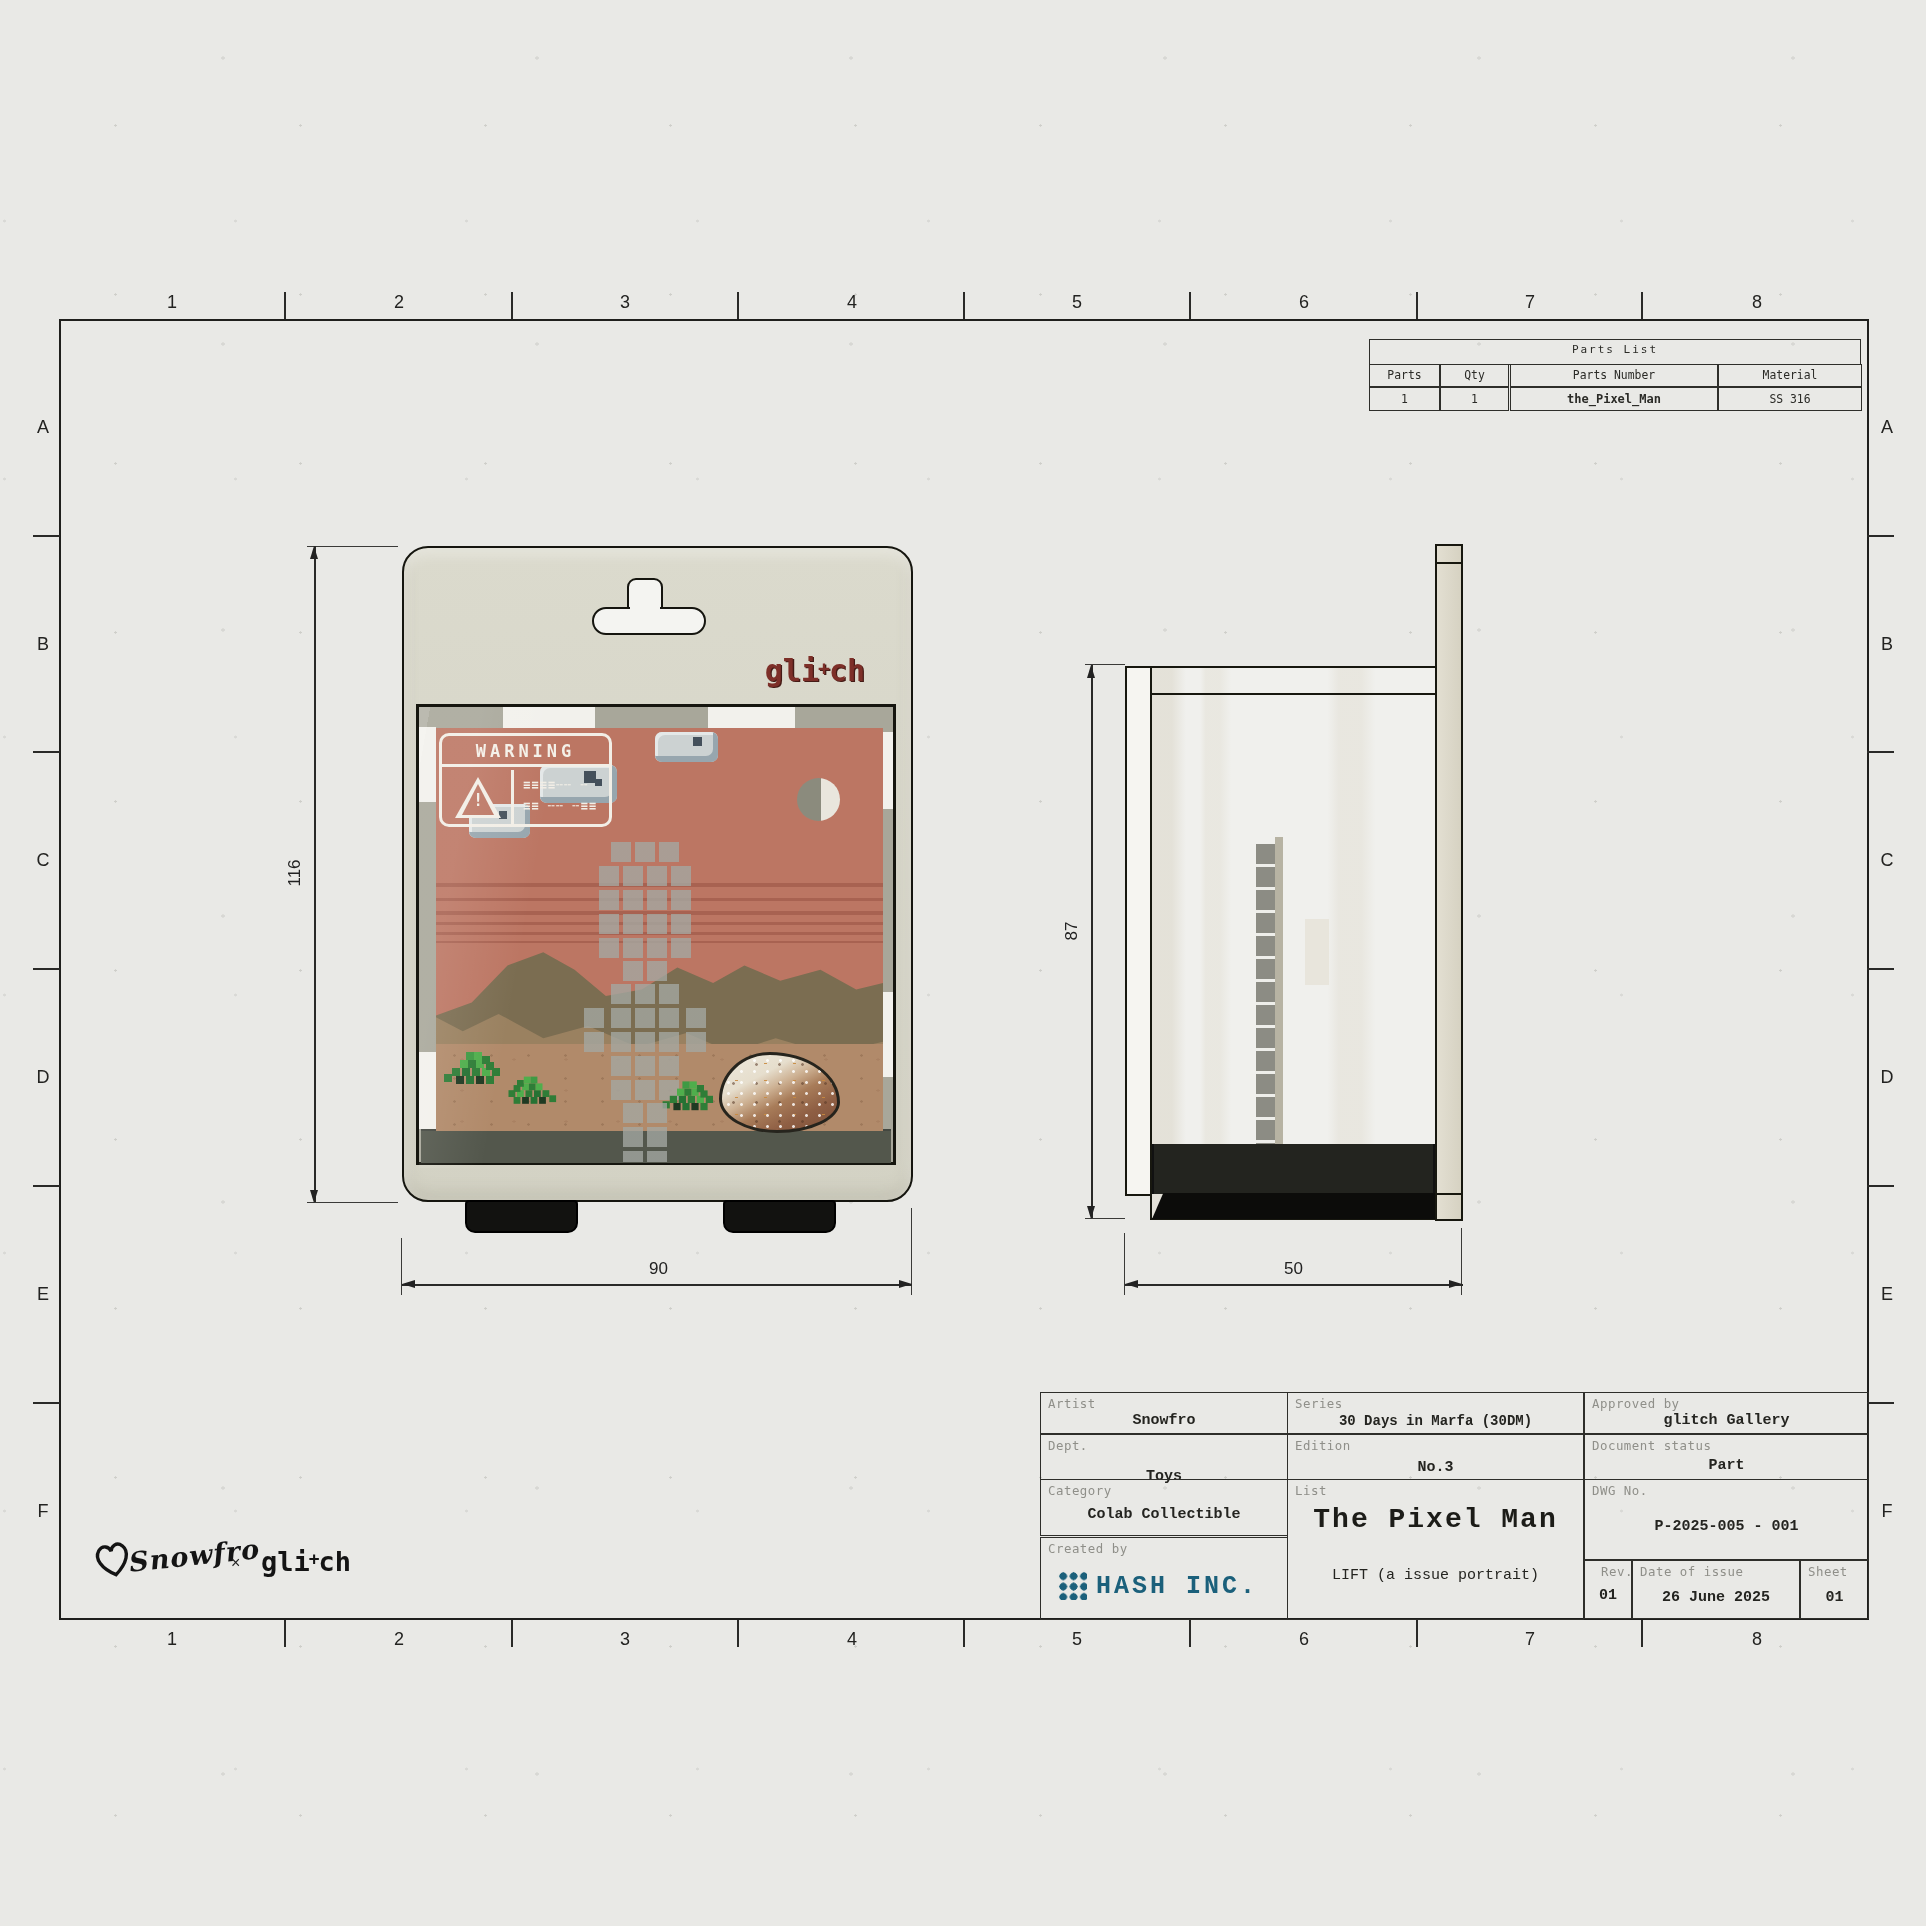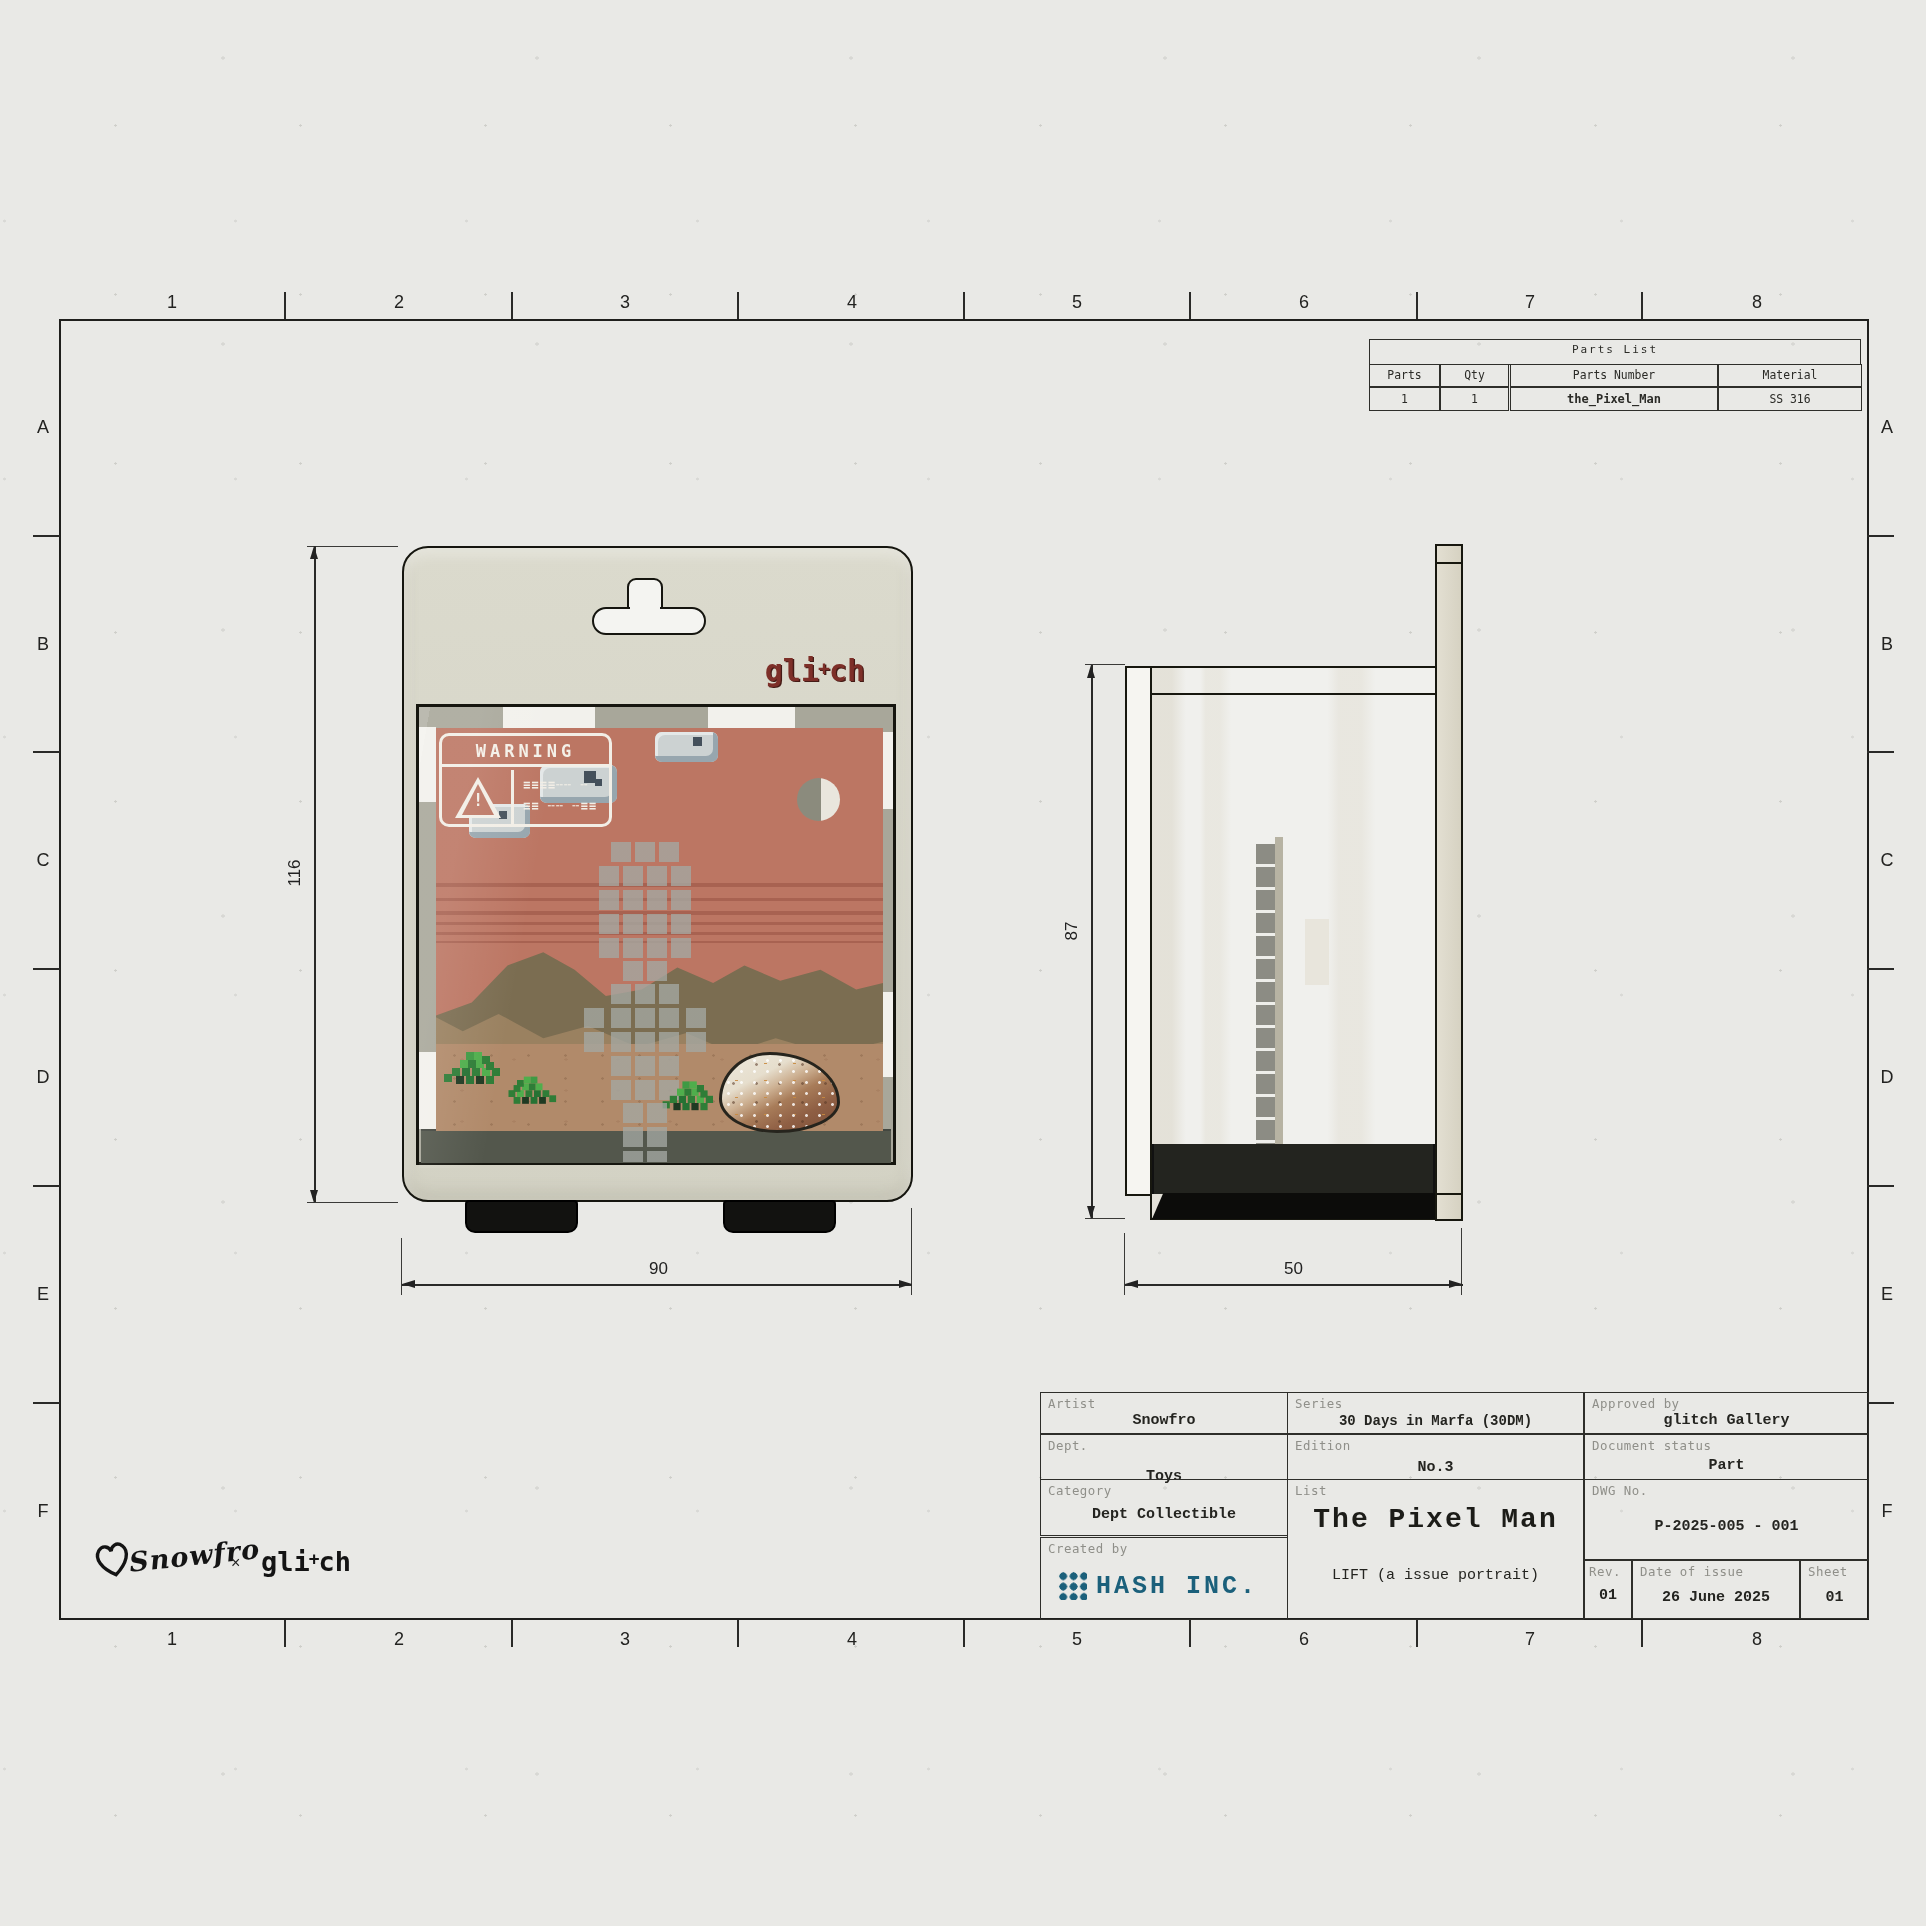--- a/index.html
+++ b/index.html
@@ -325,21 +325,21 @@
     <div class="cell" style="left:1040px;top:1392px;width:248px;height:42px">
       <span class="tb-label">Artist</span>
       <span class="tb-val" style="top:19px">Snowfro</span>
     </div>
     <div class="cell" style="left:1040px;top:1434px;width:248px;height:46px">
       <span class="tb-label">Dept.</span>
       <span class="tb-val" style="top:33px">Toys</span>
     </div>
     <div class="cell" style="left:1040px;top:1479px;width:248px;height:57px">
       <span class="tb-label">Category</span>
-      <span class="tb-val" style="top:26px">Dept Collectible</span>
+      <span class="tb-val" style="top:26px">Colab Collectible</span>
     </div>
     <div class="cell" style="left:1040px;top:1537px;width:248px;height:83px">
       <span class="tb-label">Created by</span>
       <span class="hashdots" style="left:16px;top:32px"></span>
       <span class="hash" style="position:absolute;left:55px;top:34px">HASH INC.</span>
     </div>
     <div class="cell" style="left:1287px;top:1392px;width:297px;height:42px">
       <span class="tb-label">Series</span>
       <span class="tb-val" style="top:20px;font-size:14px">30 Days in Marfa (30DM)</span>
     </div>
@@ -358,21 +358,21 @@
     </div>
     <div class="cell" style="left:1584px;top:1434px;width:285px;height:46px">
       <span class="tb-label">Document status</span>
       <span class="tb-val" style="top:22px">Part</span>
     </div>
     <div class="cell" style="left:1584px;top:1479px;width:285px;height:81px">
       <span class="tb-label">DWG No.</span>
       <span class="tb-val" style="top:38px">P-2025-005 - 001</span>
     </div>
     <div class="cell" style="left:1584px;top:1560px;width:48px;height:59px">
-      <span class="tb-label" style="left:4px">Rev.</span>
+      <span class="tb-label" style="left:16px">Rev.</span>
       <span class="tb-val" style="top:26px">01</span>
     </div>
     <div class="cell" style="left:1632px;top:1560px;width:168px;height:59px">
       <span class="tb-label">Date of issue</span>
       <span class="tb-val" style="top:28px">26 June 2025</span>
     </div>
     <div class="cell" style="left:1800px;top:1560px;width:69px;height:59px">
       <span class="tb-label">Sheet</span>
       <span class="tb-val" style="top:28px">01</span>
     </div>

